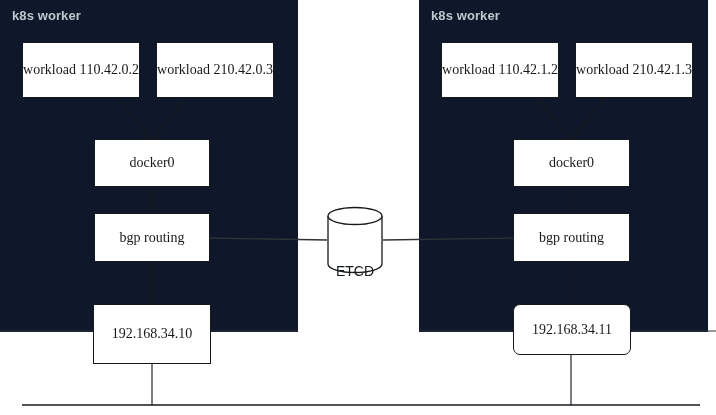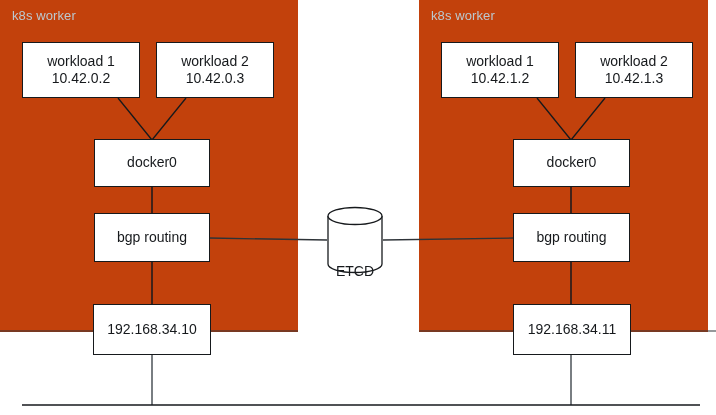--- a/index.html
+++ b/index.html
@@ -10,47 +10,49 @@
   #canvas {
     position: relative;
     width: 716px;
     height: 415px;
     background: #ffffff;
     overflow: hidden;
     font-family: "Liberation Sans", sans-serif;
   }
   .worker-panel {
     position: absolute;
-    background: #c2410c;
+    background: #0f172a;
     box-sizing: border-box;
+    font-weight: bold;
   }
   .worker-label {
     position: absolute;
     top: 8px;
     left: 12px;
     color: #bcc8cf;
     font-size: 13px;
     font-family: "Liberation Sans", sans-serif;
     letter-spacing: 0.1px;
     white-space: nowrap;
   }
   .node-box {
     position: absolute;
     background: #ffffff;
     border: 1px solid #16191c;
     box-sizing: border-box;
     display: flex;
-    flex-direction: column;
+    flex-direction: row;
     align-items: center;
     justify-content: center;
     font-size: 14px;
     color: #16191c;
     line-height: 1.25;
     text-align: center;
     z-index: 6;
+    font-family: Liberation Serif, serif;
   }
   .node-box .line2 { display: block; }
   svg.edges {
     position: absolute;
     left: 0;
     top: 0;
     width: 716px;
     height: 415px;
     z-index: 3;
     pointer-events: none;
@@ -123,21 +125,21 @@
   </div>
 
   <div class="node-box" style="left:94px; top:139px; width:116px; height:48px;">
     <span>docker0</span>
   </div>
 
   <div class="node-box" style="left:94px; top:213px; width:116px; height:49px;">
     <span>bgp routing</span>
   </div>
 
-  <div class="node-box" style="left:93px; top:304px; width:118px; height:51px;">
+  <div class="node-box" style="left:93px; top:304px; width:118px; height:60px;">
     <span>192.168.34.10</span>
   </div>
 
   <div class="node-box" style="left:441px; top:42px; width:118px; height:56px;">
     <span class="line1">workload 1</span>
     <span class="line2">10.42.1.2</span>
   </div>
 
   <div class="node-box" style="left:575px; top:42px; width:118px; height:56px;">
     <span class="line1">workload 2</span>
@@ -145,21 +147,21 @@
   </div>
 
   <div class="node-box" style="left:513px; top:139px; width:117px; height:48px;">
     <span>docker0</span>
   </div>
 
   <div class="node-box" style="left:513px; top:213px; width:117px; height:49px;">
     <span>bgp routing</span>
   </div>
 
-  <div class="node-box" style="left:513px; top:304px; width:118px; height:51px;">
+  <div class="node-box" style="left:513px; top:304px; width:118px; height:51px;border-radius:7px;">
     <span>192.168.34.11</span>
   </div>
 
   <div class="etcd" style="left:326px; top:205px; width:58px; height:70px;">
     <svg width="58" height="70" viewBox="0 0 58 70">
       <path d="M2 11 L2 59" stroke="#16191c" stroke-width="1.3" fill="none"></path>
       <path d="M56 11 L56 59" stroke="#16191c" stroke-width="1.3" fill="none"></path>
       <ellipse cx="29" cy="11" rx="27" ry="8.5" fill="#ffffff" stroke="#16191c" stroke-width="1.3"></ellipse>
       <path d="M2 59 a27 8.5 0 0 0 54 0" fill="#ffffff" stroke="#16191c" stroke-width="1.3"></path>
     </svg>

